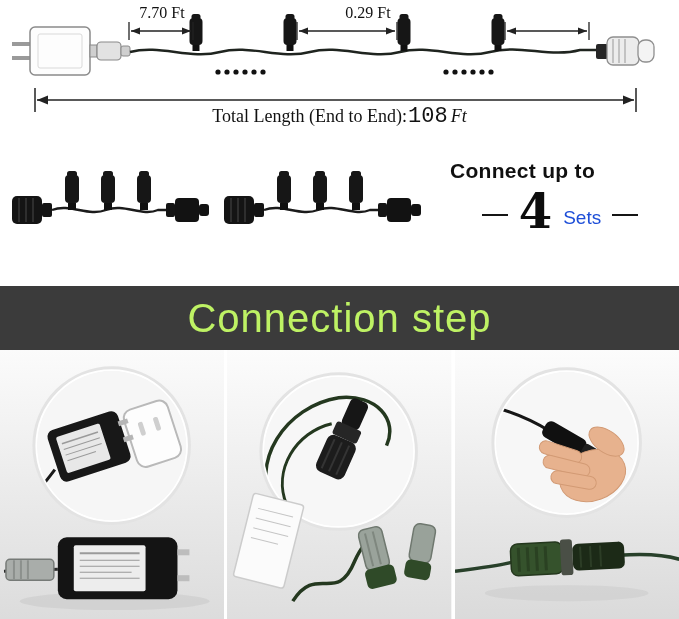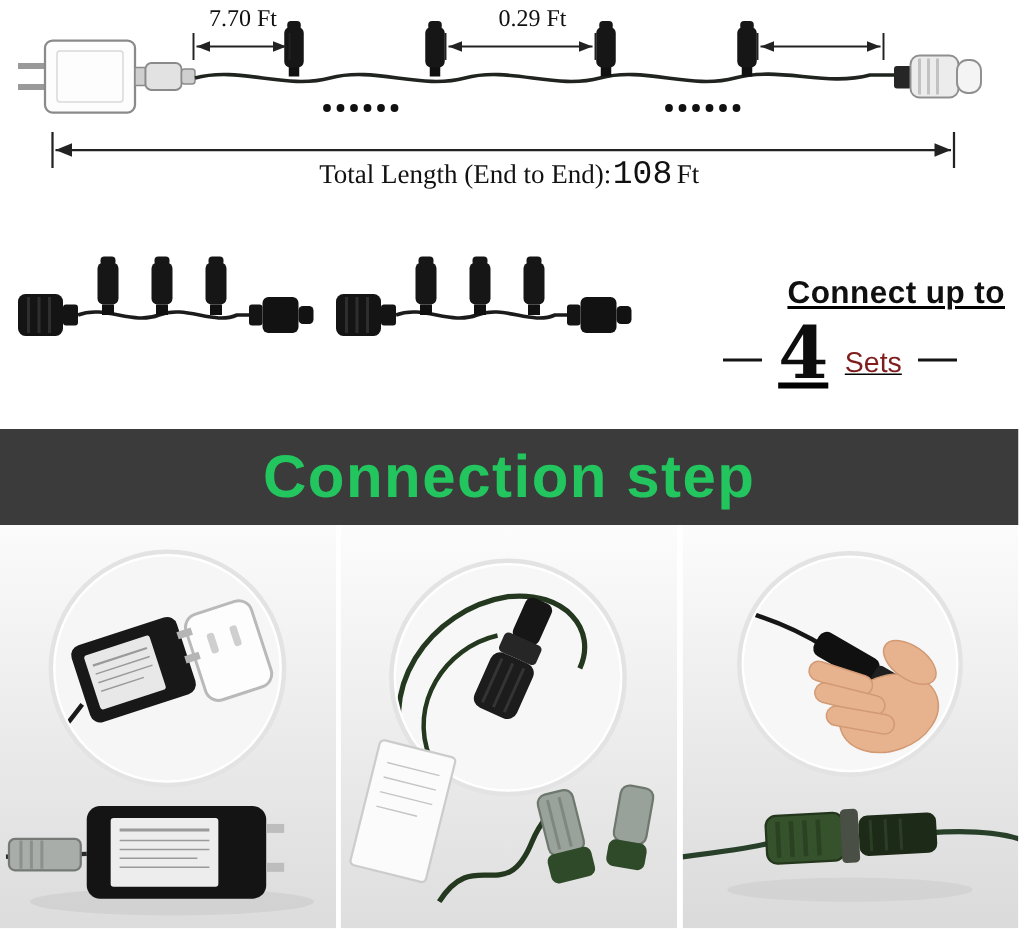--- a/index.html
+++ b/index.html
@@ -6,42 +6,42 @@
   html,body { width:679px; height:619px; background:#fff; overflow:hidden;
               font-family:"Liberation Sans", sans-serif; }
   .page { position:relative; width:679px; height:619px; background:#fff; }
 
   
   .top-diagram { position:relative; width:679px; height:140px; }
   .top-diagram svg { position:absolute; left:0; top:0; }
   .dim-label { position:absolute; top:4px; font:16px "Liberation Serif", serif;
                color:#111; white-space:nowrap; text-align:center; }
   .dim1 { left:127px; width:70px; }
-  .dim2 { left:307px; width:96px; }
+  .dim2 { left:320px; width:96px; }
   .dim3 { left:490px; width:96px; }
   .total-line { position:absolute; top:104px; left:0; width:100%; text-align:center;
                 font:18px "Liberation Serif", serif; color:#111; }
   .total-num { font-family:Liberation Mono, monospace; font-size:22px; margin:0 1px; }
-  .total-unit { margin-left:2px; }
+  .total-unit { margin-left:2px;font-style:italic; }
 
   
   .connect-section { position:relative; width:679px; height:146px; }
   .connect-section svg { position:absolute; left:0; top:0; }
-  .connect-text { position:absolute; left:450px; top:44px; width:220px; text-align:right;text-decoration:underline; }
+  .connect-text { position:absolute; left:450px; top:19px; width:220px; text-align:left; }
   .connect-line1 { font-size:21px; font-weight:600; color:#101010; letter-spacing:.3px; }
   .sets-row { display:flex; align-items:flex-end; justify-content:center; gap:11px; margin-top:8px; }
   .dash { width:26px; height:2px; background:#151515; margin-bottom:16px; }
   .big-number { font-family:"DejaVu Serif", serif; font-weight:bold; font-size:48px;
                 line-height:.85; color:#0d0d0d; }
-  .sets-label { font-size:19px; color:#7f1d1d; margin-bottom:3px; }
+  .sets-label { font-size:19px; color:#1d4ed8; margin-bottom:3px; }
 
   
   .banner { width:679px; height:64px; background:#3b3b3b; display:flex;
             align-items:center; justify-content:center; }
-  .banner h1 { font-size:40px; font-weight:bold; color:#22c55e; letter-spacing:1px; }
+  .banner h1 { font-size:40px; font-weight:normal; color:#bef264; letter-spacing:1px; }
 
   
   .photos { width:679px; height:269px; display:flex; gap:3px; background:#fff; }
   .photo-panel { flex:1 1 0; height:100%; overflow:hidden; }
   .photo-panel svg { display:block; width:100%; height:100%; }
 </style>
 </head>
 <body>
 
 <div class="page">

